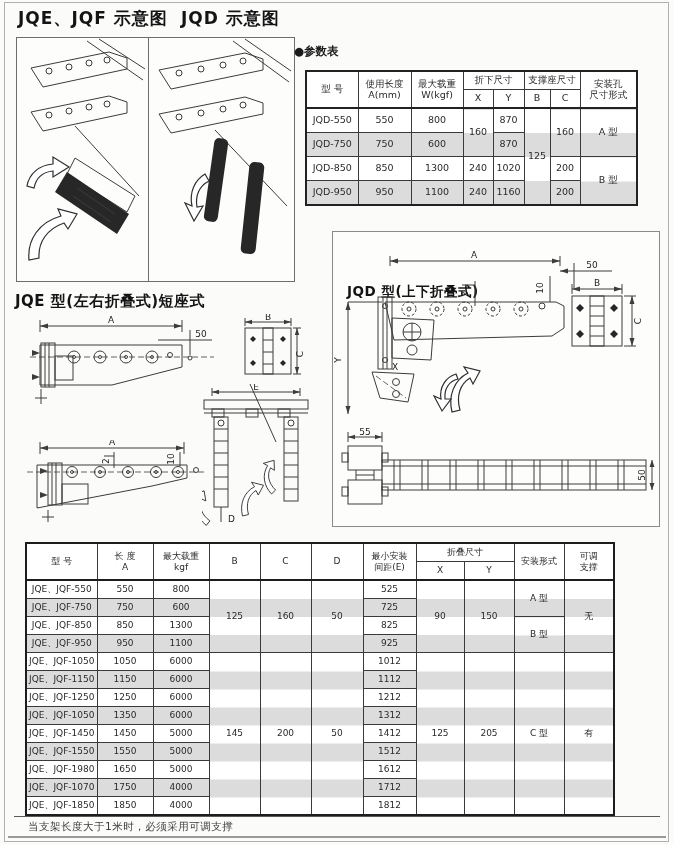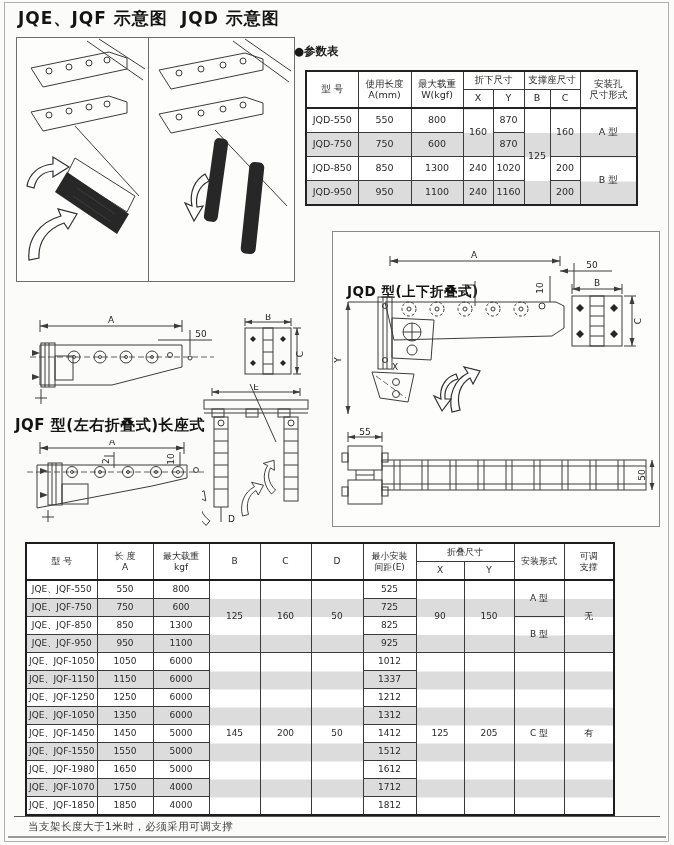--- a/index.html
+++ b/index.html
@@ -321,20 +321,21 @@
       </g>
       <g>
         <line x1="318" y1="32" x2="318" y2="62"></line>
         <polygon class="ah" points="318,32 315.5,39 320.5,39"></polygon>
           <polygon class="ah" points="318,62 315.5,55 320.5,55"></polygon>
         <text x="311" y="47" text-anchor="middle" transform="rotate(-90 311 47)">50</text>
       </g>
     </svg>
   </div>
 
+  <div class="abs head2" style="left:15px;top:292px;">JQE 型(左右折叠式)短座式</div>
   <svg class="abs" style="left:12px;top:312px;" width="210" height="100" viewBox="0 0 210 100">
     <g>
       <line x1="28" y1="8" x2="28" y2="20"></line>
         <line x1="170" y1="8" x2="170" y2="20"></line>
       <line x1="28" y1="14" x2="170" y2="14"></line>
       <polygon class="ah" points="28,14 36,11.5 36,16.5"></polygon>
         <polygon class="ah" points="170,14 162,11.5 162,16.5"></polygon>
       <text x="99" y="11" text-anchor="middle">A</text>
     </g>
     <g>
@@ -433,21 +434,20 @@
       <line x1="82" y1="81" x2="96" y2="81"></line>
         <line x1="82" y1="93" x2="96" y2="93"></line>
         <line x1="82" y1="105" x2="96" y2="105"></line>
       <circle cx="89" cy="39" r="3"></circle>
     </g>
     <path class="arrowW" transform="translate(36,132) scale(0.75)" d="M6,0 C2,-16 8,-32 22,-39 L18,-45 L34,-41 L27,-28 L24,-34 C14,-28 10,-16 14,-2 Z"></path>
     <path class="arrowW" transform="translate(66,112) scale(0.68) rotate(-30)" d="M6,0 C2,-16 8,-32 22,-39 L18,-45 L34,-41 L27,-28 L24,-34 C14,-28 10,-16 14,-2 Z"></path>
     <path class="arrowW" transform="translate(1,144) scale(0.7) rotate(-38)" d="M6,0 C2,-16 8,-32 22,-39 L18,-45 L34,-41 L27,-28 L24,-34 C14,-28 10,-16 14,-2 Z"></path>
   </svg>
 
-  <div class="abs head2" style="left:15px;top:416px;">JQF 型(左右折叠式)长座式</div>
   <svg class="abs" style="left:12px;top:440px;" width="195" height="95" viewBox="0 0 195 95">
     <g>
       <line x1="28" y1="2" x2="28" y2="14"></line>
         <line x1="172" y1="2" x2="172" y2="14"></line>
       <line x1="28" y1="8" x2="172" y2="8"></line>
       <polygon class="ah" points="28,8 36,5.5 36,10.5"></polygon>
         <polygon class="ah" points="172,8 164,5.5 164,10.5"></polygon>
       <text x="100" y="5" text-anchor="middle">A</text>
     </g>
     <g>
@@ -573,21 +573,21 @@
         <td>1012</td>
         <td rowspan="9" class="mg">125</td>
         <td rowspan="9" class="mg">205</td>
         <td rowspan="9" class="mg">C 型</td>
         <td rowspan="9" class="mg">有</td>
       </tr>
       <tr>
         <td>JQE、JQF-1150</td>
         <td>1150</td>
         <td>6000</td>
-        <td>1337</td>
+        <td>1112</td>
       </tr>
       <tr>
         <td>JQE、JQF-1250</td>
         <td>1250</td>
         <td>6000</td>
         <td>1212</td>
       </tr>
       <tr>
         <td>JQE、JQF-1050</td>
         <td>1350</td>

